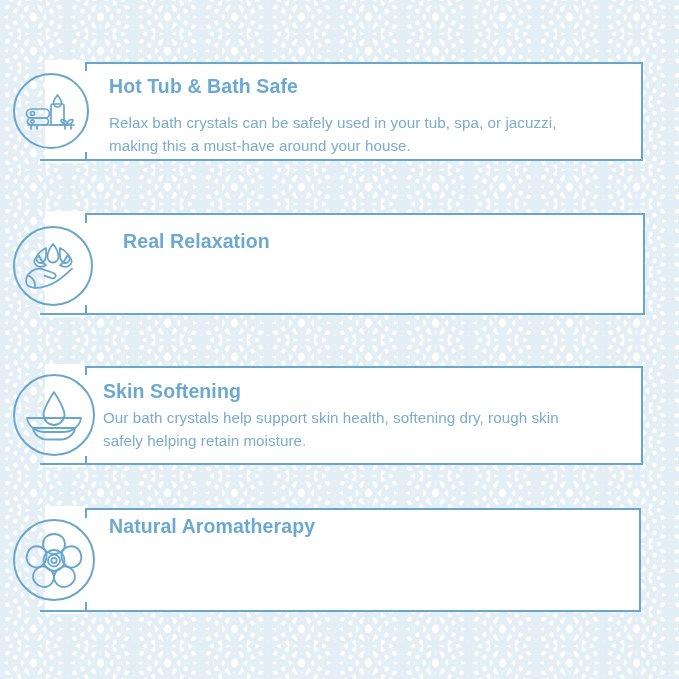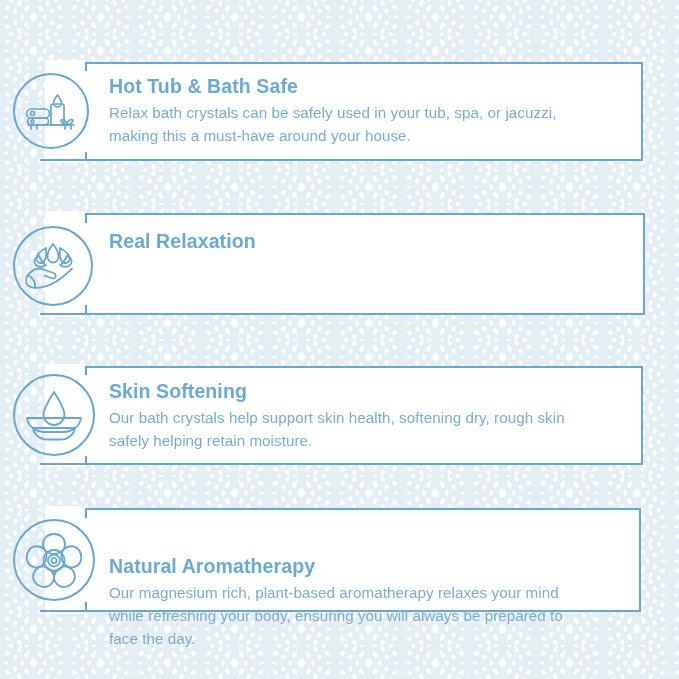--- a/index.html
+++ b/index.html
@@ -164,21 +164,21 @@
           <circle cx="17.5" cy="46.5" r="1.6"></circle>
 
           <path d="M52 50 c-4 -1 -6 -3 -6 -5 c3 -1 6 1 6 5 z"></path>
           <path d="M52 50 c4 -1 6 -3 6 -5 c-3 -1 -6 1 -6 5 z"></path>
         </g>
       </svg>
     </div>
 
     <div class="card-text" style="left:109px; top:74px; width:510px;">
       <div class="feature-title">Hot Tub &amp; Bath Safe</div>
-      <div class="feature-desc" style="margin-top:3px; width:470px;">Relax bath crystals can be safely used in your tub, spa, or jacuzzi, making this a must-have around your house.</div>
+      <div class="feature-desc" style="margin-top:13px; width:470px;">Relax bath crystals can be safely used in your tub, spa, or jacuzzi, making this a must-have around your house.</div>
     </div>
   </div>
 
   <div class="feature-row">
     <div class="card" style="left:47px; top:213px; width:598px; height:102px;"></div>
     <div class="card-notch" style="left:45px; top:211px; width:41px; height:106px;"></div>
     <div class="stub" style="left:85px; top:213px; height:10px;"></div>
     <div class="stub" style="left:85px; top:305px; height:10px;"></div>
     <div style="position:absolute; left:40px; top:313px; width:46px; height:2px; background:#68a6cd; z-index:3;"></div>
 
@@ -195,21 +195,21 @@
           <path d="M52 28 c-2.5 5 -4.5 7.8 -7 9.3 c3 1.8 6.5 2 9 0.5 c2.5 -1.5 3.3 -4.6 1.8 -7.2 c-0.8 -1.3 -2.2 -2.3 -3.8 -2.6 z"></path>
 
           <path d="M17 43 c4 -2.5 8 -2.8 11.5 -1.5 l10 3.5 c1.8 0.6 2.6 2.2 2 3.6 c-0.6 1.5 -2.3 2.1 -4 1.5 l-7 -2.4"></path>
           <path d="M17 43 c-2.5 1.5 -4.6 4.2 -5.6 7.4 c-1.2 3.8 0.3 7 3.4 8.2 c3.6 1.4 8 1.6 12.6 0.6 c6.6 -1.4 12.8 -4.6 18.6 -9 c4.2 -3.2 7.8 -6.4 11 -9.6"></path>
 
           <path d="M13.5 47.5 c2.5 1.2 4.4 3 5.6 5.4 c1.2 2.4 1.4 4.8 0.8 7.2"></path>
         </g>
       </svg>
     </div>
 
-    <div class="card-text" style="left:109px; top:229px; width:520px;">
+    <div class="card-text" style="left:123px; top:229px; width:520px;">
       <div class="feature-title">Real Relaxation</div>
     </div>
   </div>
 
   <div class="feature-row">
     <div class="card" style="left:47px; top:366px; width:596px; height:99px;"></div>
     <div class="card-notch" style="left:45px; top:364px; width:41px; height:103px;"></div>
     <div class="stub" style="left:85px; top:366px; height:9px;"></div>
     <div class="stub" style="left:85px; top:456px; height:9px;"></div>
     <div style="position:absolute; left:40px; top:463px; width:46px; height:2px; background:#68a6cd; z-index:3;"></div>
@@ -220,21 +220,21 @@
 
           <path d="M39 16 c7 11 10.5 17.5 10.5 22.5 c0 5.8 -4.7 10.5 -10.5 10.5 c-5.8 0 -10.5 -4.7 -10.5 -10.5 c0 -5 3.5 -11.5 10.5 -22.5 z"></path>
 
           <path d="M12 42 H66 c-1 8 -8.5 14 -18 14 h-18 c-9.5 0 -17 -6 -18 -14 z"></path>
 
           <path d="M18 52 H60 c-1 6.5 -7 11.5 -14.5 11.5 h-13 c-7.5 0 -13.5 -5 -14.5 -11.5 z"></path>
         </g>
       </svg>
     </div>
 
-    <div class="card-text" style="left:109px; top:379px; width:510px;">
+    <div class="card-text" style="left:103px; top:379px; width:510px;">
       <div class="feature-title">Skin Softening</div>
       <div class="feature-desc" style="margin-top:3px; width:470px;">Our bath crystals help support skin health, softening dry, rough skin safely helping retain moisture.</div>
     </div>
   </div>
 
   <div class="feature-row">
     <div class="card" style="left:47px; top:508px; width:594px; height:104px;"></div>
     <div class="card-notch" style="left:45px; top:506px; width:41px; height:108px;"></div>
     <div class="stub" style="left:85px; top:508px; height:10px;"></div>
     <div class="stub" style="left:85px; top:602px; height:10px;"></div>
@@ -252,19 +252,18 @@
             <path d="M12.3 32.4 c-2 6.2 0.8 11.8 6.2 13.6 c5.2 1.7 10.4 -0.9 12.4 -7.1 c2 -6.2 -0.4 -11.3 -5.6 -13 c-5.4 -1.8 -11 0.3 -13 6.5 z"></path>
           </g>
 
           <path d="M39 29 c5.8 0 10.5 4.7 10.5 10.5 c0 5.8 -4.7 10.5 -10.5 10.5 c-5.8 0 -10.5 -4.7 -10.5 -10.5 c0 -5.8 4.7 -10.5 10.5 -10.5 z"></path>
           <path d="M39 33.5 c3.3 0 6 2.7 6 6 c0 3.3 -2.7 6 -6 6 c-3.3 0 -6 -2.7 -6 -6 c0 -3.3 2.7 -6 6 -6 z"></path>
           <circle cx="39" cy="39.5" r="2.6"></circle>
         </g>
       </svg>
     </div>
 
-    <div class="card-text" style="left:109px; top:514px; width:520px;margin-top:40px;">
+    <div class="card-text" style="left:109px; top:514px; width:520px;">
       <div class="feature-title">Natural Aromatherapy</div>
-      <div class="feature-desc" style="margin-top:3px; width:480px;">Our magnesium rich, plant-based aromatherapy relaxes your mind while refreshing your body, ensuring you will always be prepared to face the day.</div>
     </div>
   </div>
 
 </div>
 
 </body></html>

